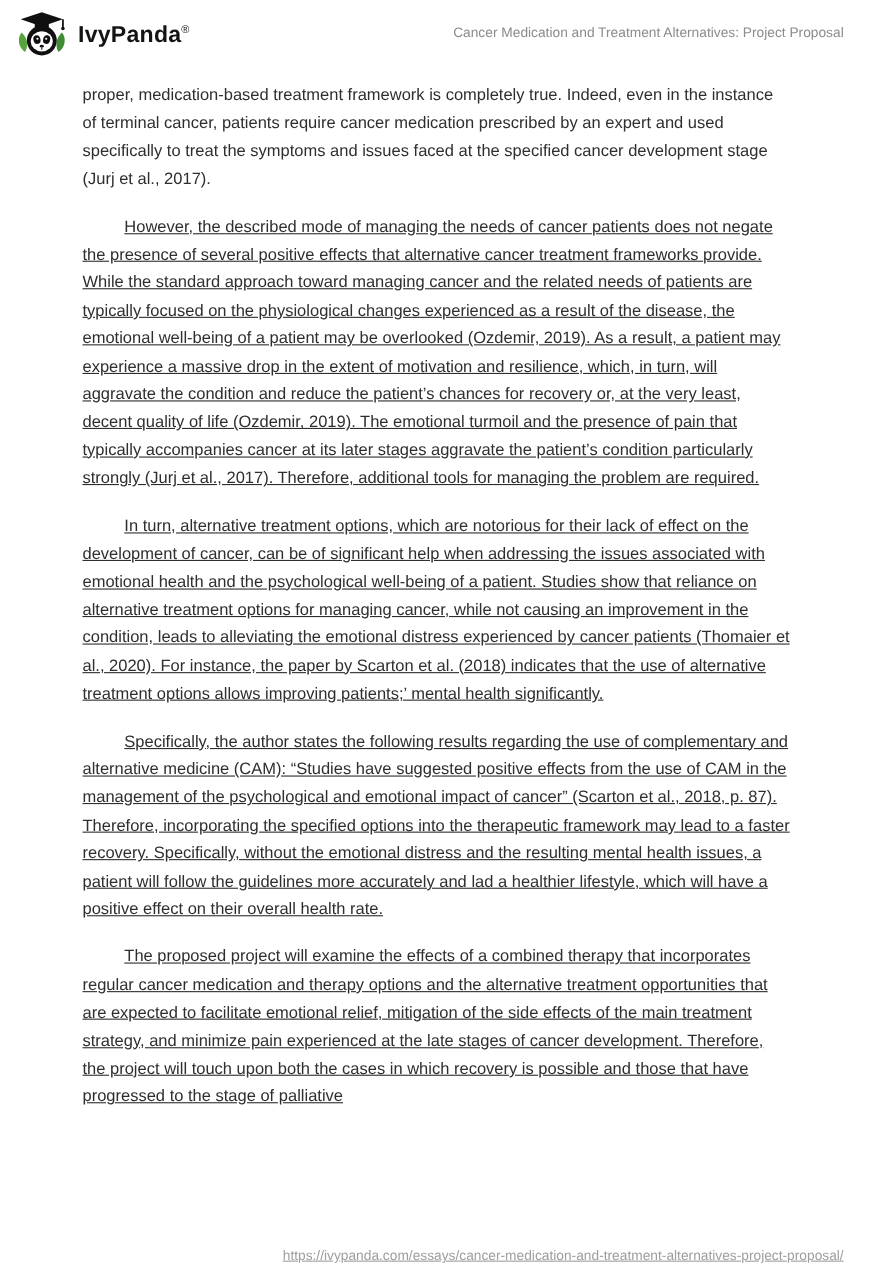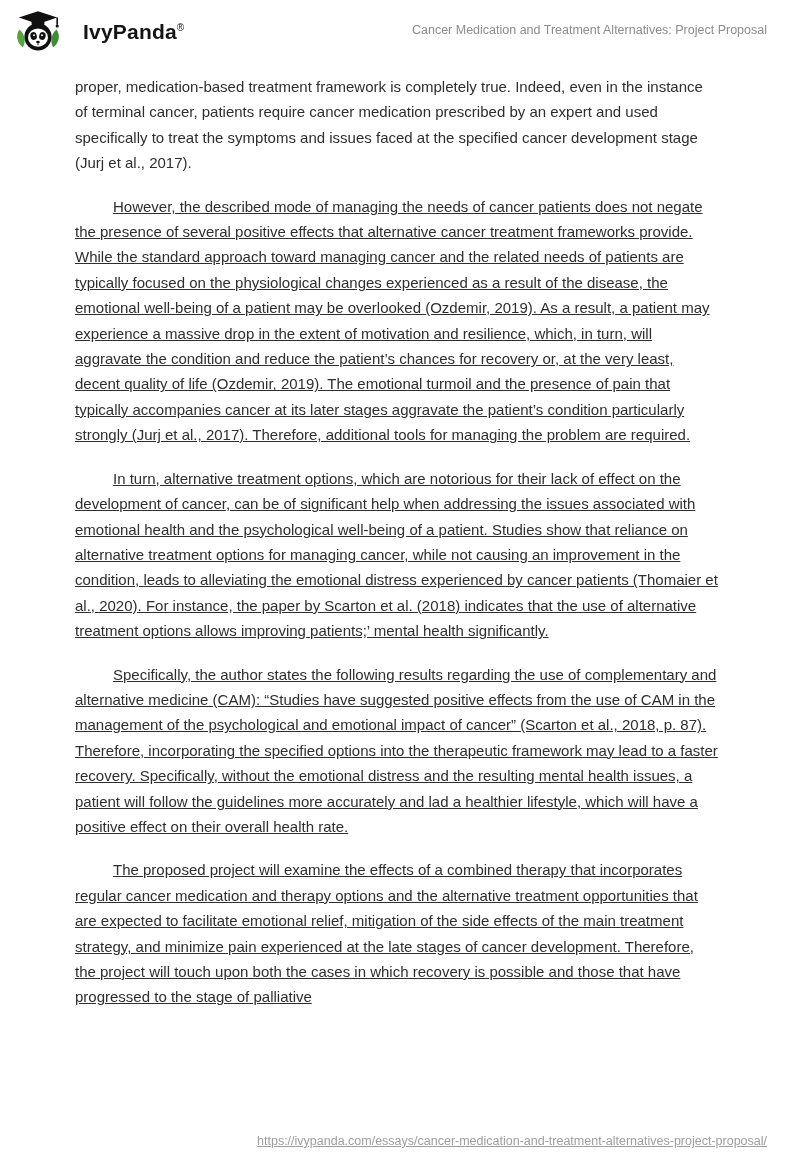--- a/index.html
+++ b/index.html
@@ -16,21 +16,21 @@
     display: flex;
     justify-content: space-between;
     align-items: flex-start;
     padding: 8px 33px 0 14px;
     height: 56px;
     box-sizing: border-box;
   }
   .logo-link {
     display: flex;
     align-items: center;
-    gap: 21px;
+    gap: 9px;
     text-decoration: none;
     cursor: pointer;
   }
   .logo-icon { width: 48px; height: 48px; display: block; }
   .brand {
     font-size: 21px;
     font-weight: 700;
     color: #141414;
     letter-spacing: 0.2px;
   }

